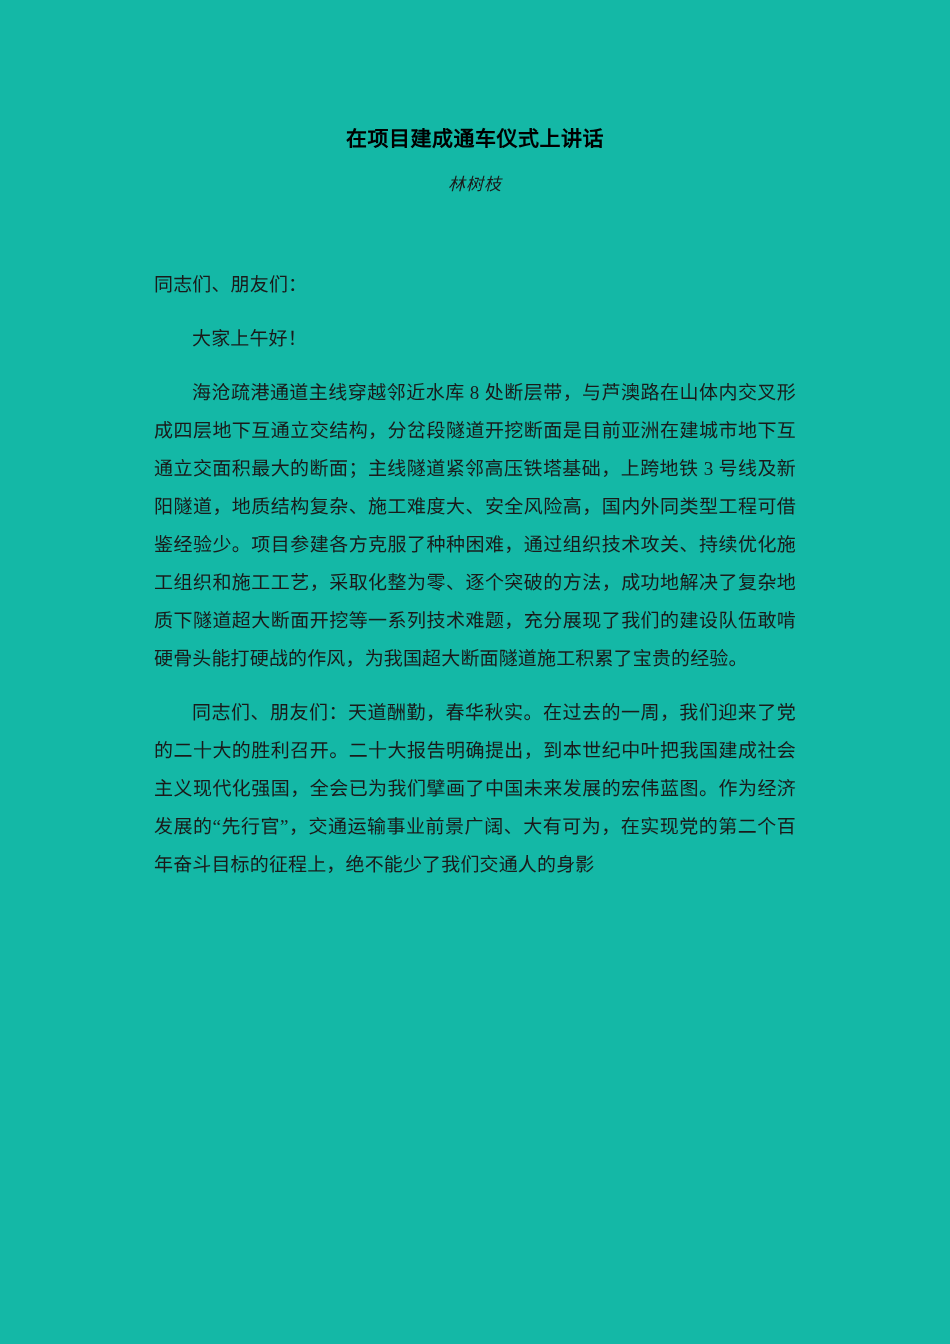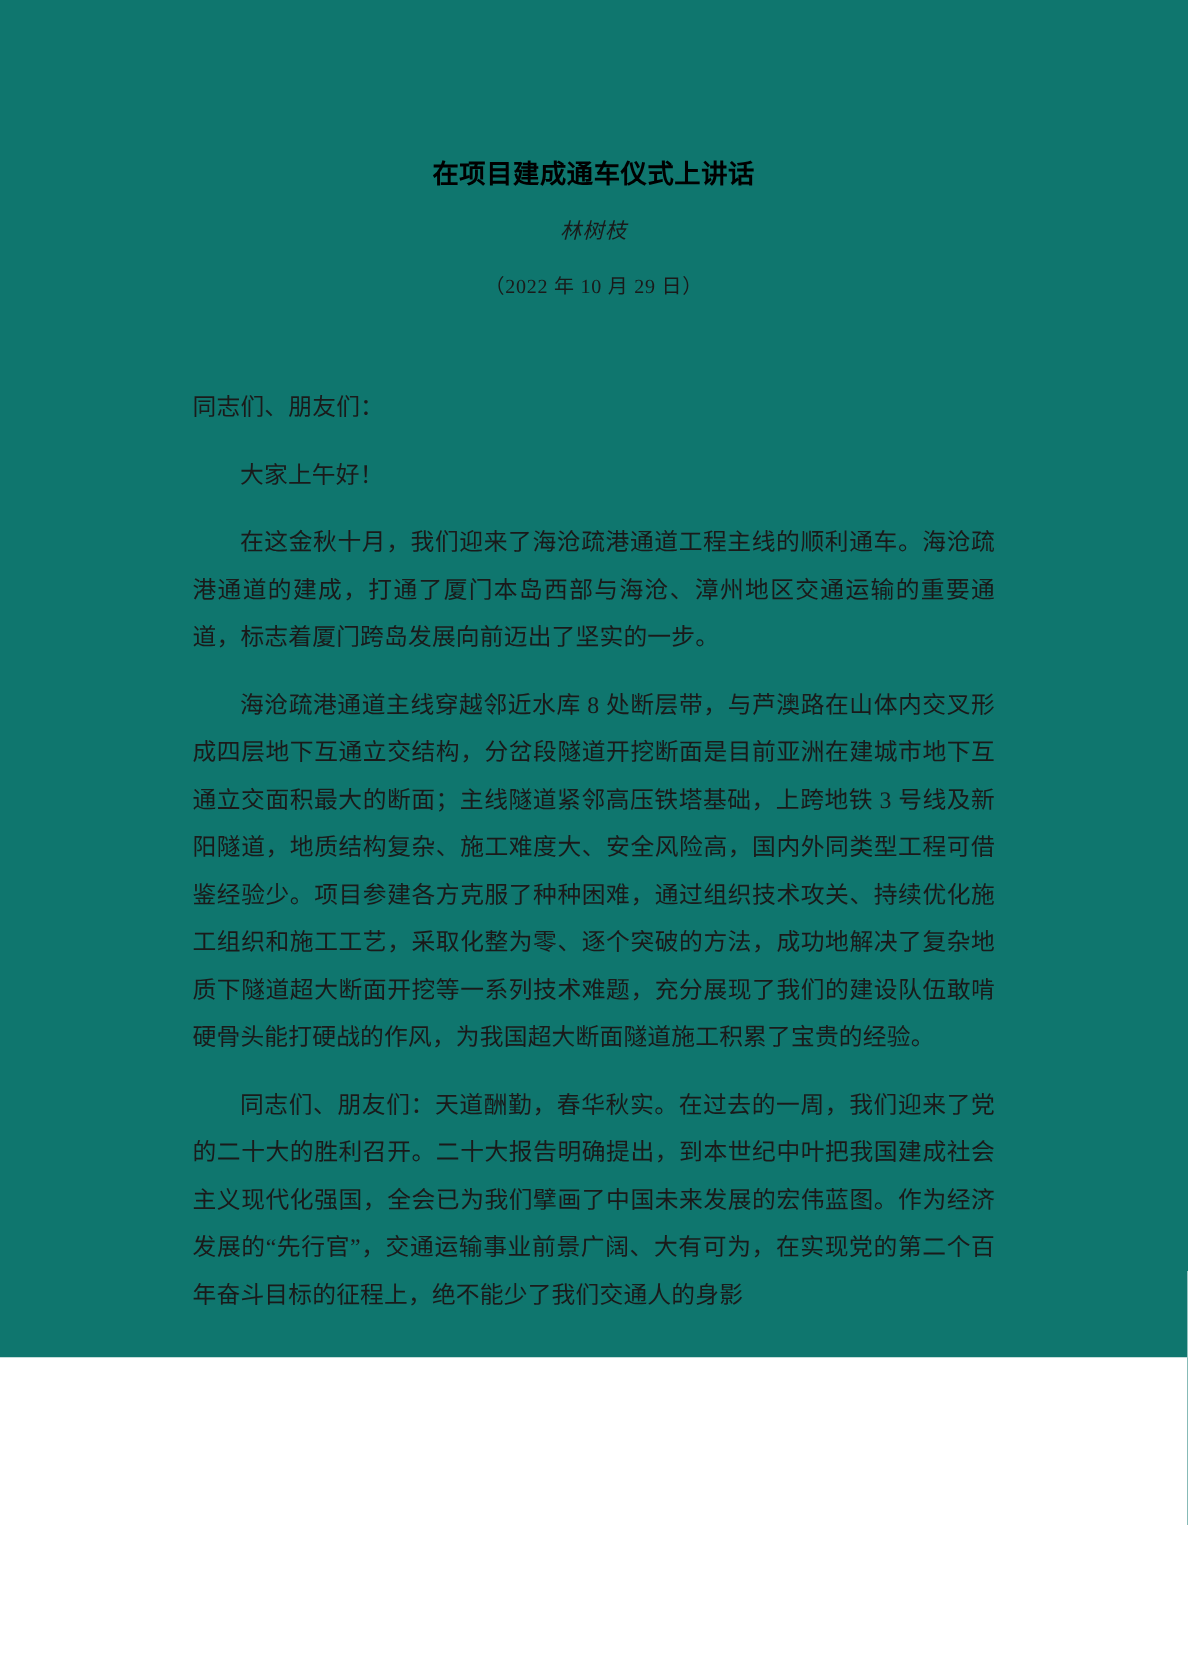--- a/index.html
+++ b/index.html
@@ -10,22 +10,22 @@
 
   body {
     font-family: "Liberation Serif", "DejaVu Serif", serif;
     color: #1a1a1a;
     -webkit-font-smoothing: antialiased;
   }
 
   .page {
     position: relative;
     width: 950px;
-    height: 1086px;
-    background: #0f766e;
+    height: 1344px;
+    background: #14b8a6;
     overflow: hidden;
     box-sizing: border-box;
   }
 
   
   .doc-body {
     position: absolute;
     left: 138px;
     top: 0;
     width: 674px;   
@@ -96,25 +96,23 @@
 </style>
 </head>
 <body>
 
 <div class="page">
   <div class="doc-body">
 
     <div class="title-block">
       <h1 class="doc-title">在项目建成通车仪式上讲话</h1>
       <p class="doc-author">林树枝</p>
-      <p class="doc-date">（2022 年 10 月 29 日）</p>
     </div>
 
     <div class="paragraphs">
         <p class="para flush">同志们、朋友们：</p>
         <p class="para indent">大家上午好！</p>
-        <p class="para indent">在这金秋十月，我们迎来了海沧疏港通道工程主线的顺利通车。海沧疏港通道的建成，打通了厦门本岛西部与海沧、漳州地区交通运输的重要通道，标志着厦门跨岛发展向前迈出了坚实的一步。</p>
         <p class="para indent">海沧疏港通道主线穿越邻近水库 8 处断层带，与芦澳路在山体内交叉形成四层地下互通立交结构，分岔段隧道开挖断面是目前亚洲在建城市地下互通立交面积最大的断面；主线隧道紧邻高压铁塔基础，上跨地铁 3 号线及新阳隧道，地质结构复杂、施工难度大、安全风险高，国内外同类型工程可借鉴经验少。项目参建各方克服了种种困难，通过组织技术攻关、持续优化施工组织和施工工艺，采取化整为零、逐个突破的方法，成功地解决了复杂地质下隧道超大断面开挖等一系列技术难题，充分展现了我们的建设队伍敢啃硬骨头能打硬战的作风，为我国超大断面隧道施工积累了宝贵的经验。</p>
         <p class="para indent">同志们、朋友们：天道酬勤，春华秋实。在过去的一周，我们迎来了党的二十大的胜利召开。二十大报告明确提出，到本世纪中叶把我国建成社会主义现代化强国，全会已为我们擘画了中国未来发展的宏伟蓝图。作为经济发展的“先行官”，交通运输事业前景广阔、大有可为，在实现党的第二个百年奋斗目标的征程上，绝不能少了我们交通人的身影</p>
       </div>
 
   </div>
 </div>
 
 </body></html>

